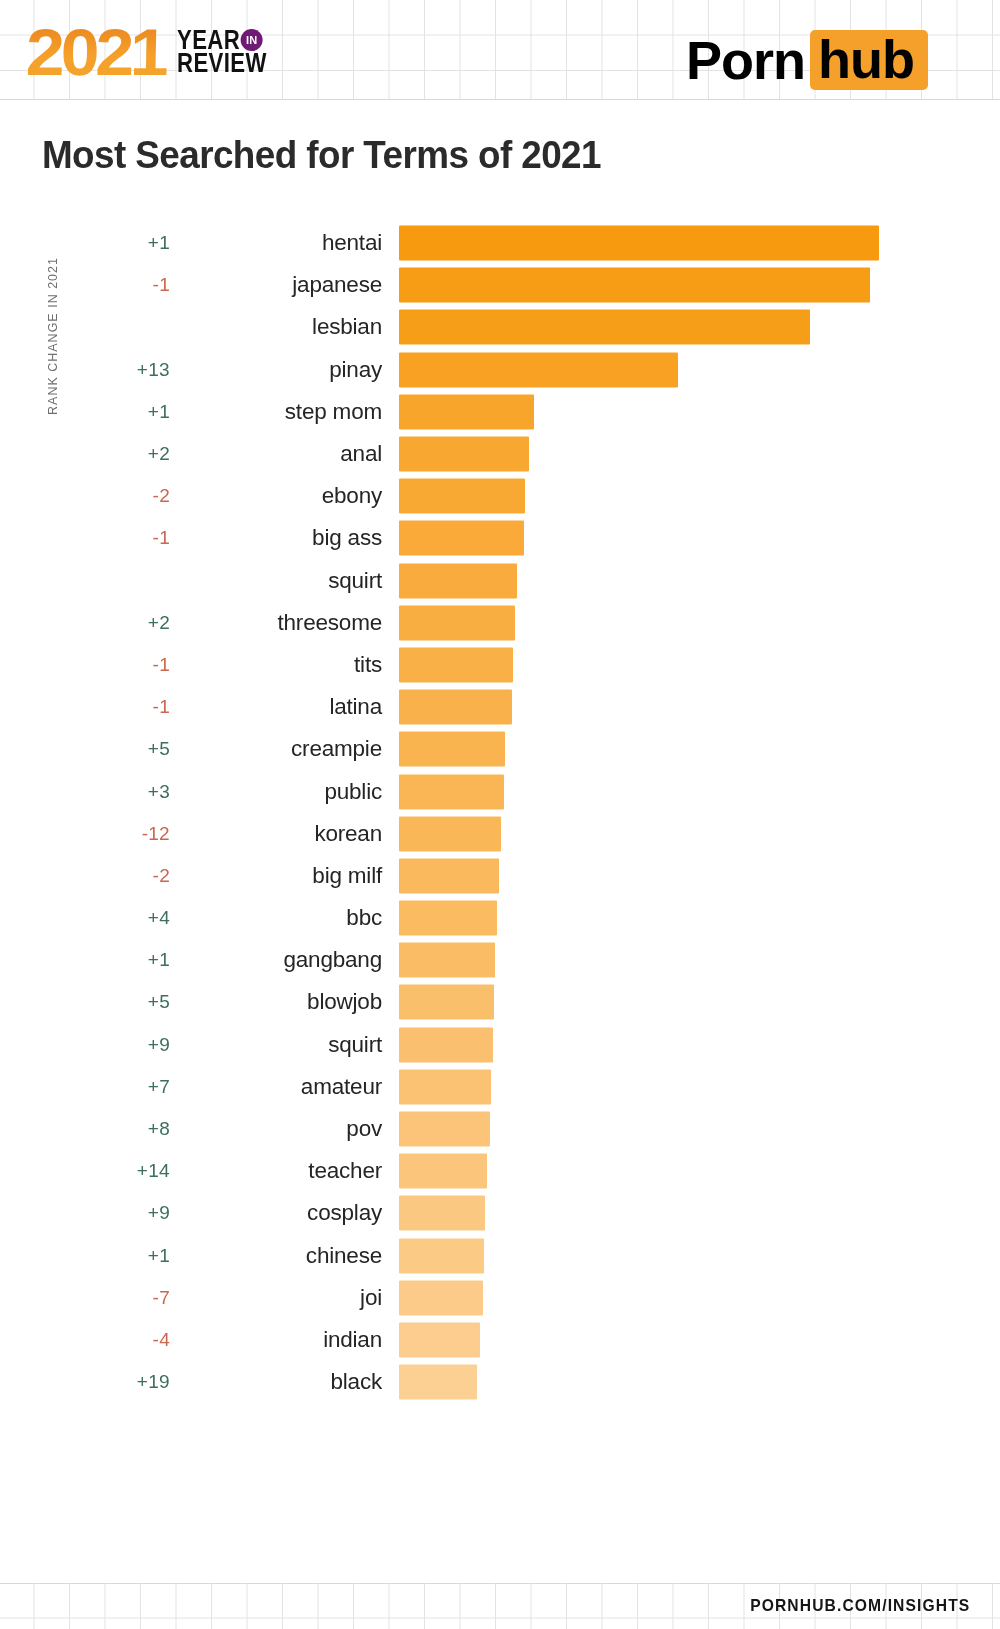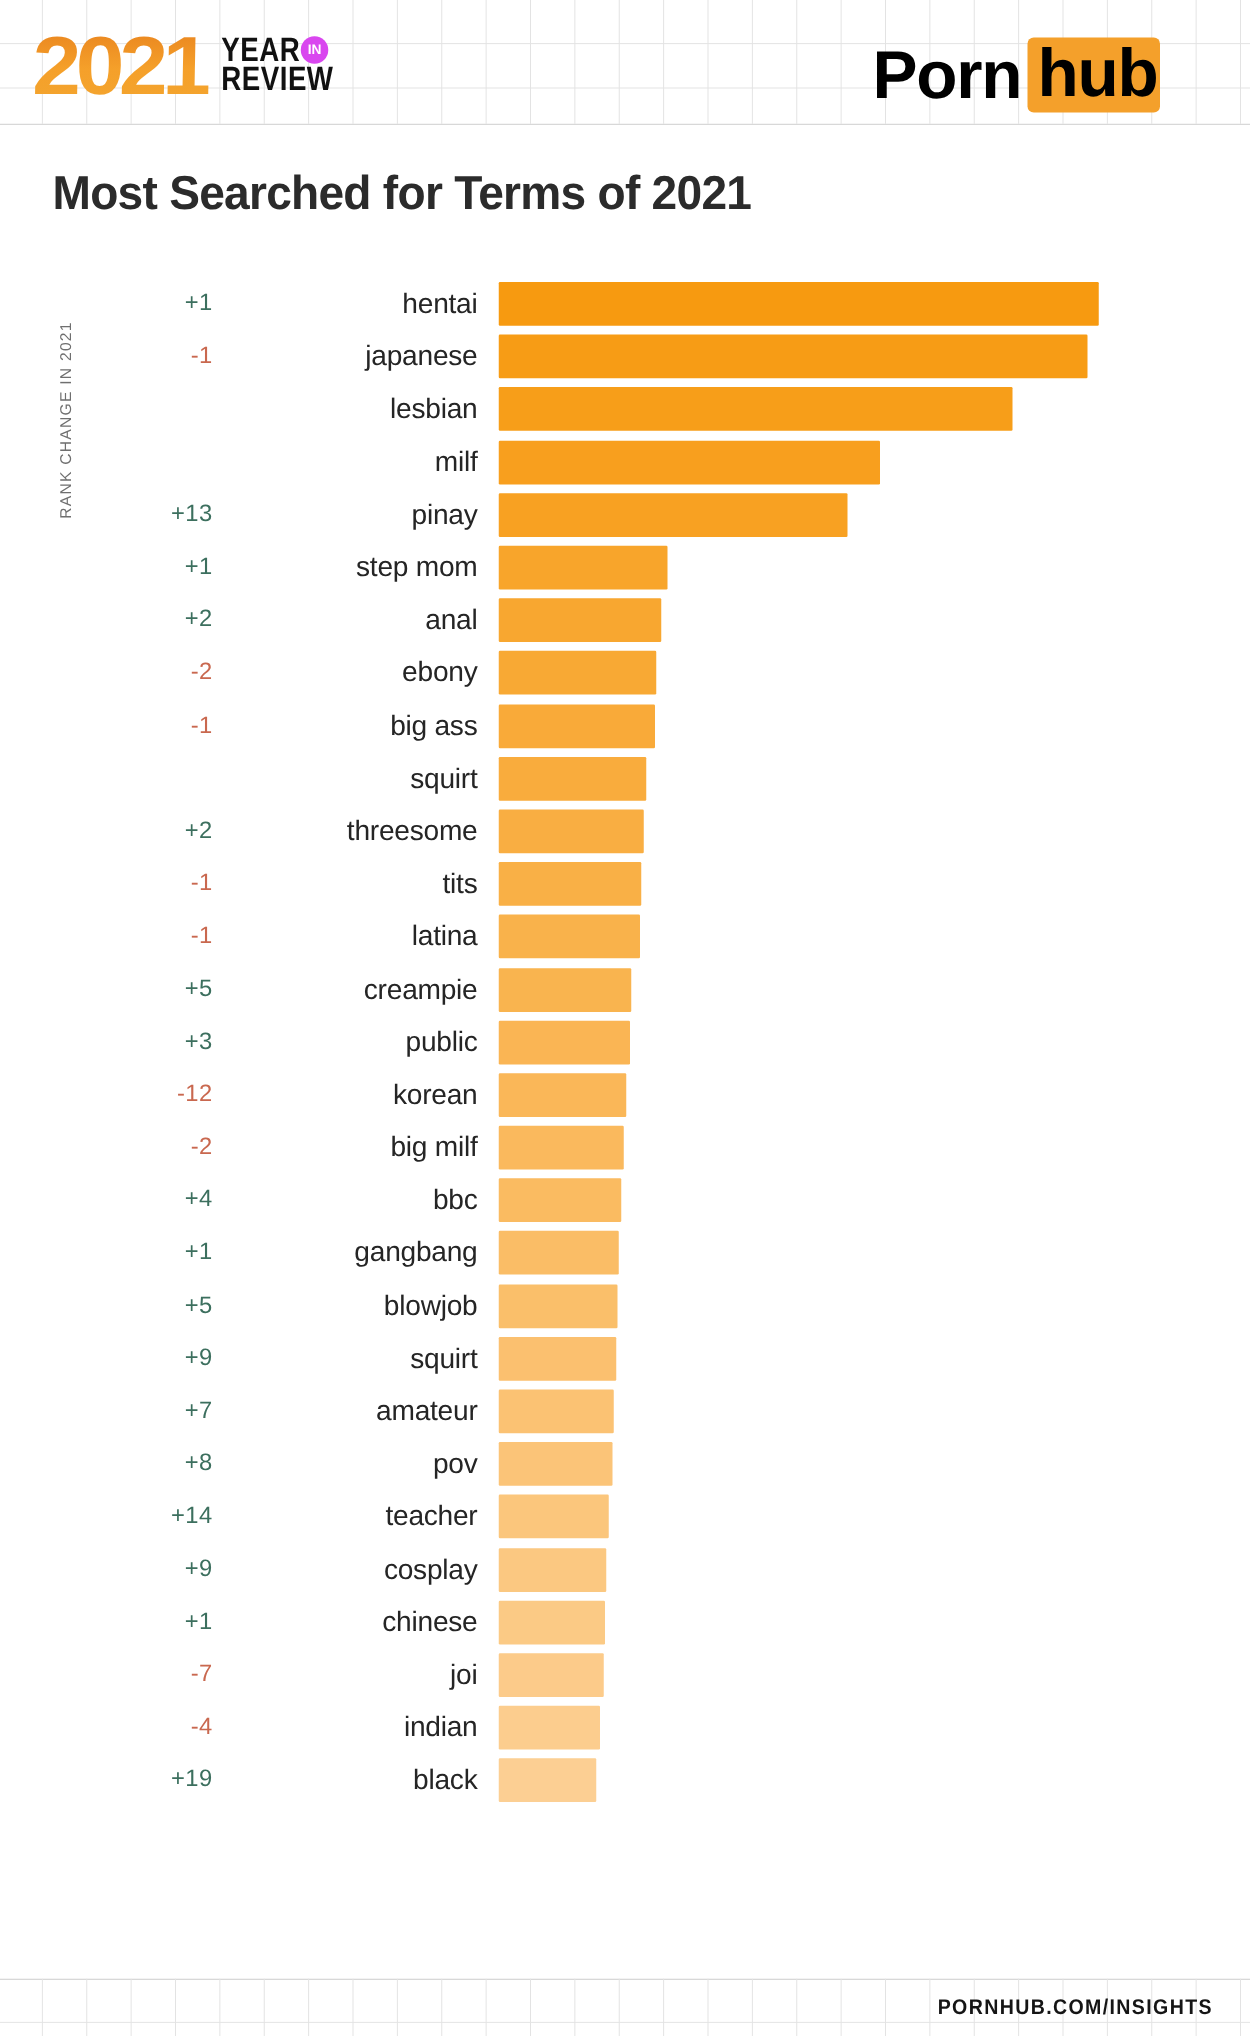--- a/index.html
+++ b/index.html
@@ -84,21 +84,21 @@
     display: flex;
     align-items: center;
   }
   .in-bubble {
     display: inline-flex;
     align-items: center;
     justify-content: center;
     width: 22px;
     height: 22px;
     border-radius: 50%;
-    background: #d946ef;
+    background: #701a75;
     color: #ffffff;
     font-size: 11px;
     letter-spacing: 0;
     margin-left: 3px;
     transform: scaleX(1.22);
   }
 
   .logo-ph {
     position: absolute;
     right: 72px;
@@ -109,21 +109,21 @@
     font-weight: bold;
     font-size: 54px;
     line-height: 1;
     letter-spacing: -1px;
     color: #000000;
   }
   .logo-ph .hub {
     background: #f4a02b;
     color: #000000;
     border-radius: 5px;
-    padding: 2px 2px 4px 8px;
+    padding: 2px 14px 4px 8px;
     margin-left: 5px;
   }
 
   
   .page-title {
     position: absolute;
     left: 42px;
     top: 134px;
     font-family: "Liberation Sans", sans-serif;
     font-weight: bold;
@@ -257,27 +257,20 @@
         </div>
       </div>
       <div class="row">
         <div class="rank-change"></div>
         <div class="term-label">lesbian</div>
         <div class="bar-track">
           <div class="bar" style="width: 411px; background: rgb(247, 158, 25);"></div>
         </div>
       </div>
       <div class="row">
-        <div class="rank-change"></div>
-        <div class="term-label">milf</div>
-        <div class="bar-track">
-          <div class="bar" style="width: 305px; background: rgb(248, 159, 30);"></div>
-        </div>
-      </div>
-      <div class="row">
         <div class="rank-change up">+13</div>
         <div class="term-label">pinay</div>
         <div class="bar-track">
           <div class="bar" style="width: 279px; background: rgb(248, 161, 34);"></div>
         </div>
       </div>
       <div class="row">
         <div class="rank-change up">+1</div>
         <div class="term-label">step mom</div>
         <div class="bar-track">

